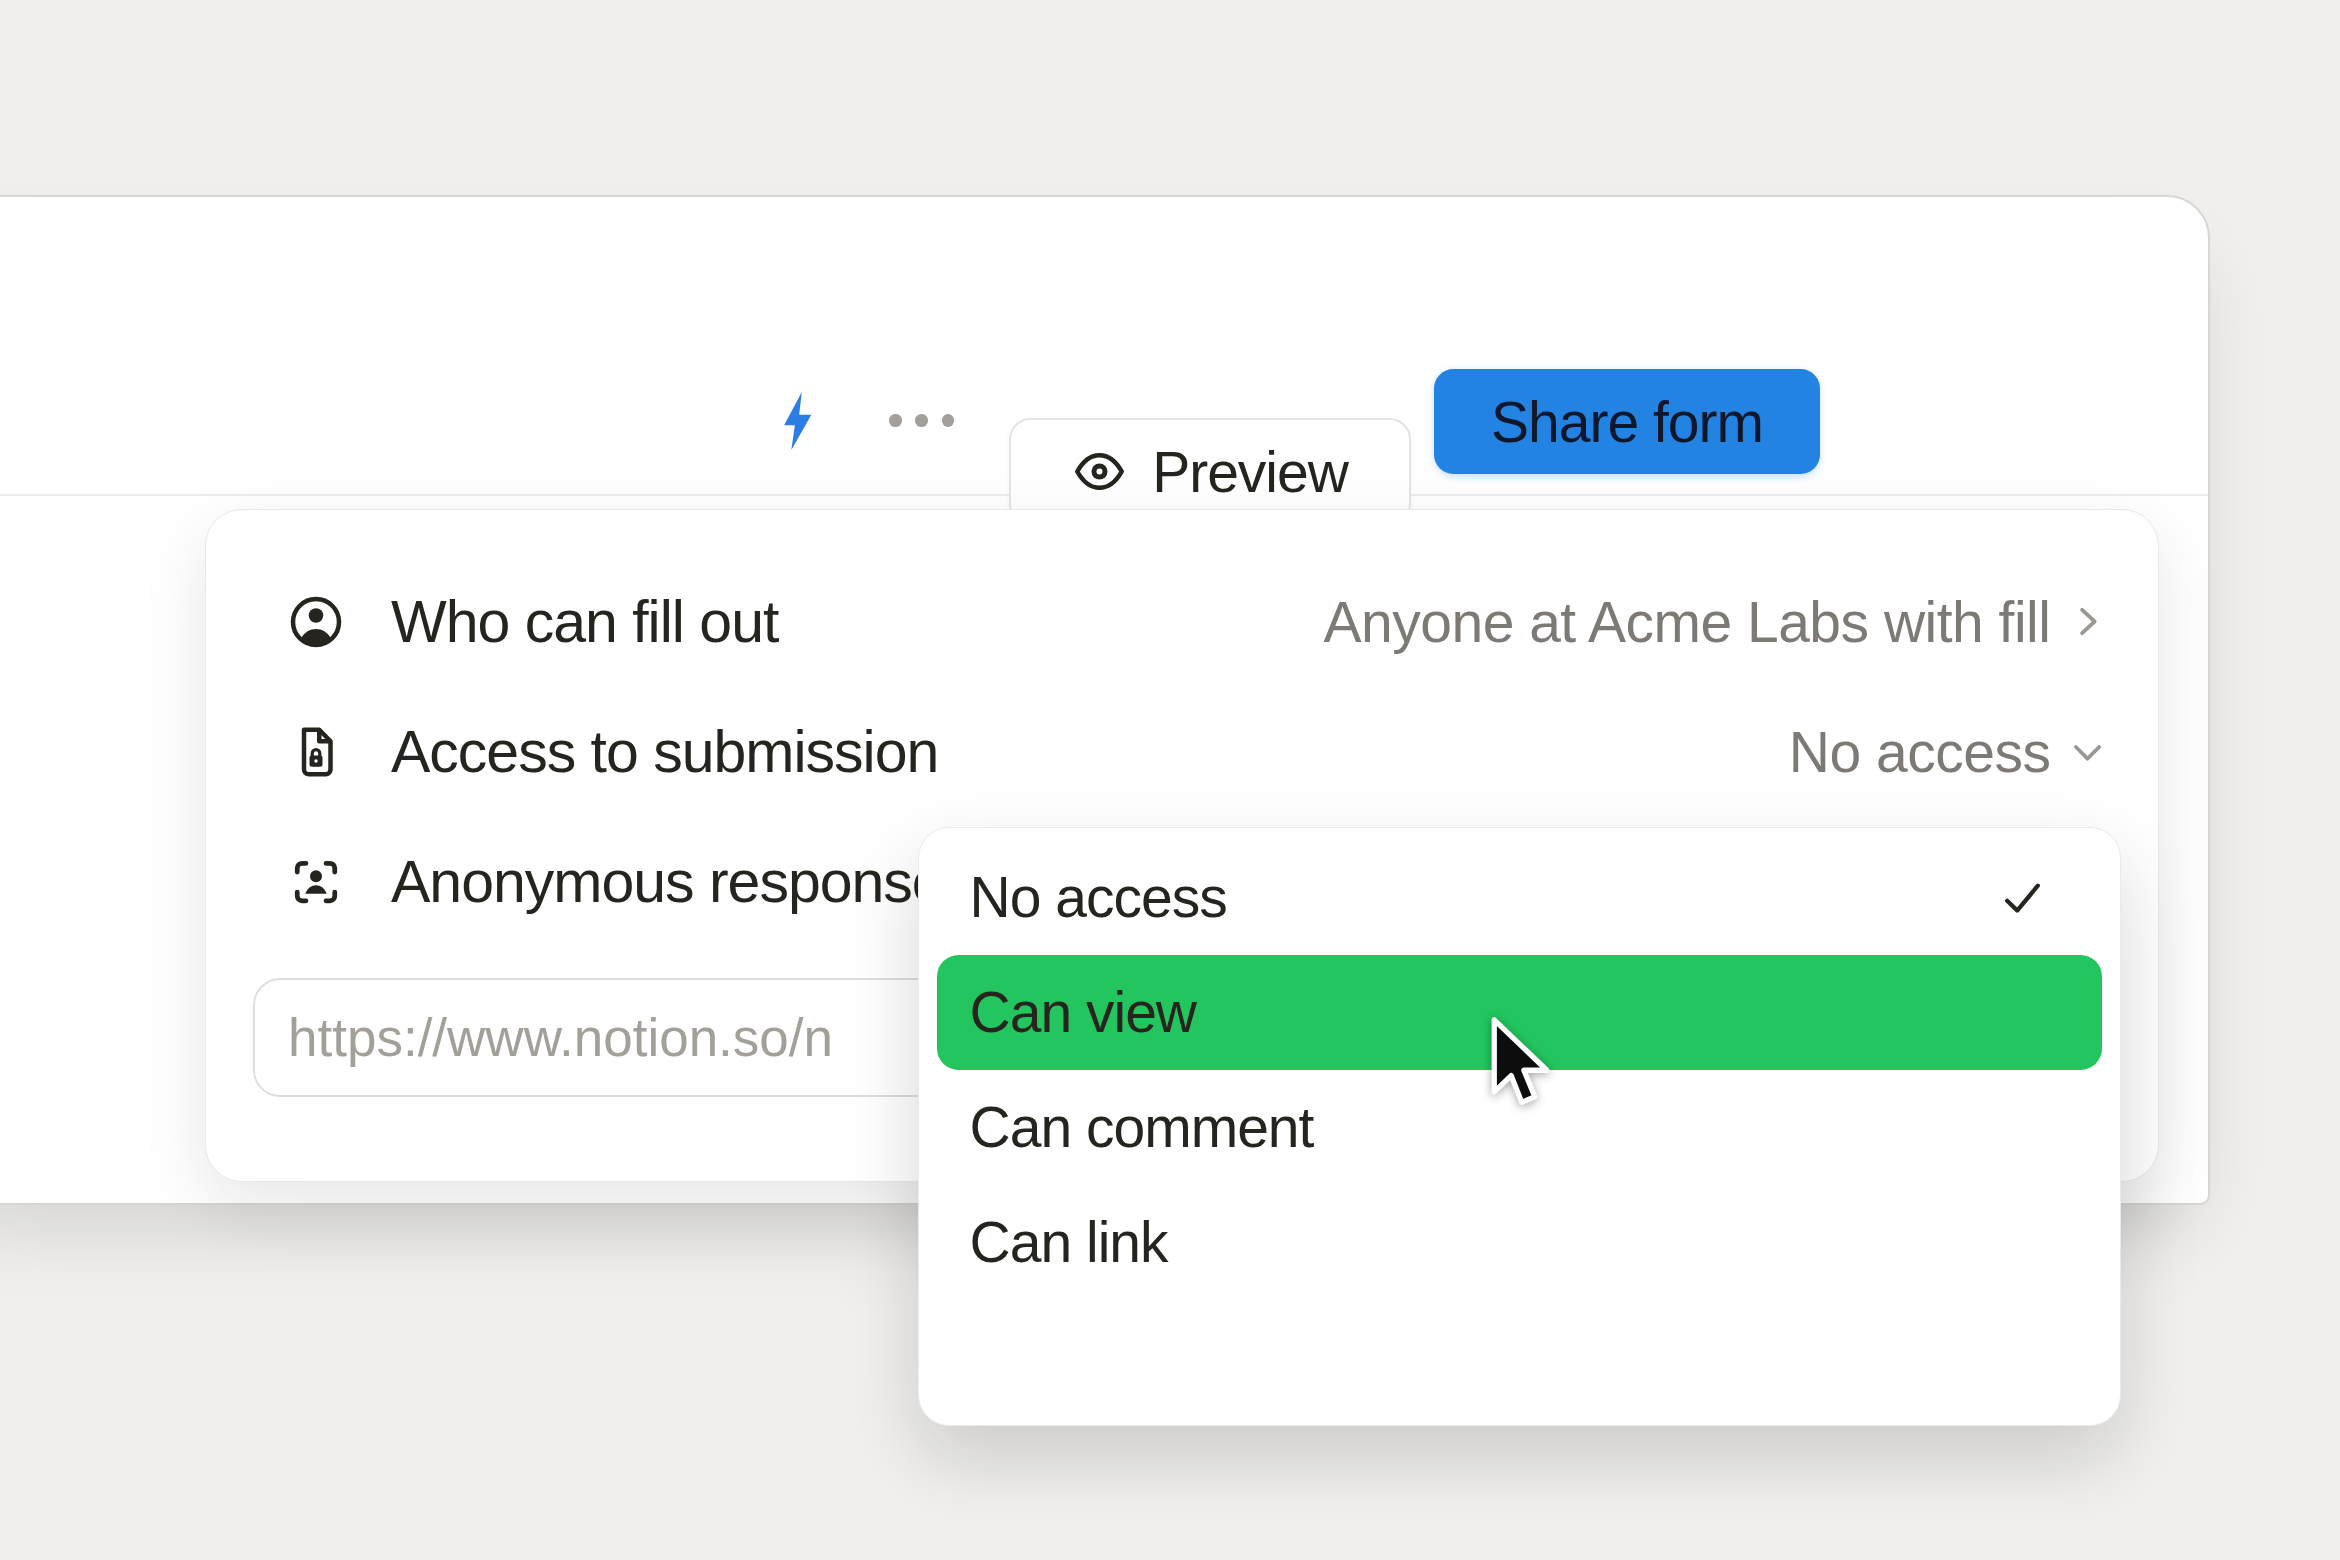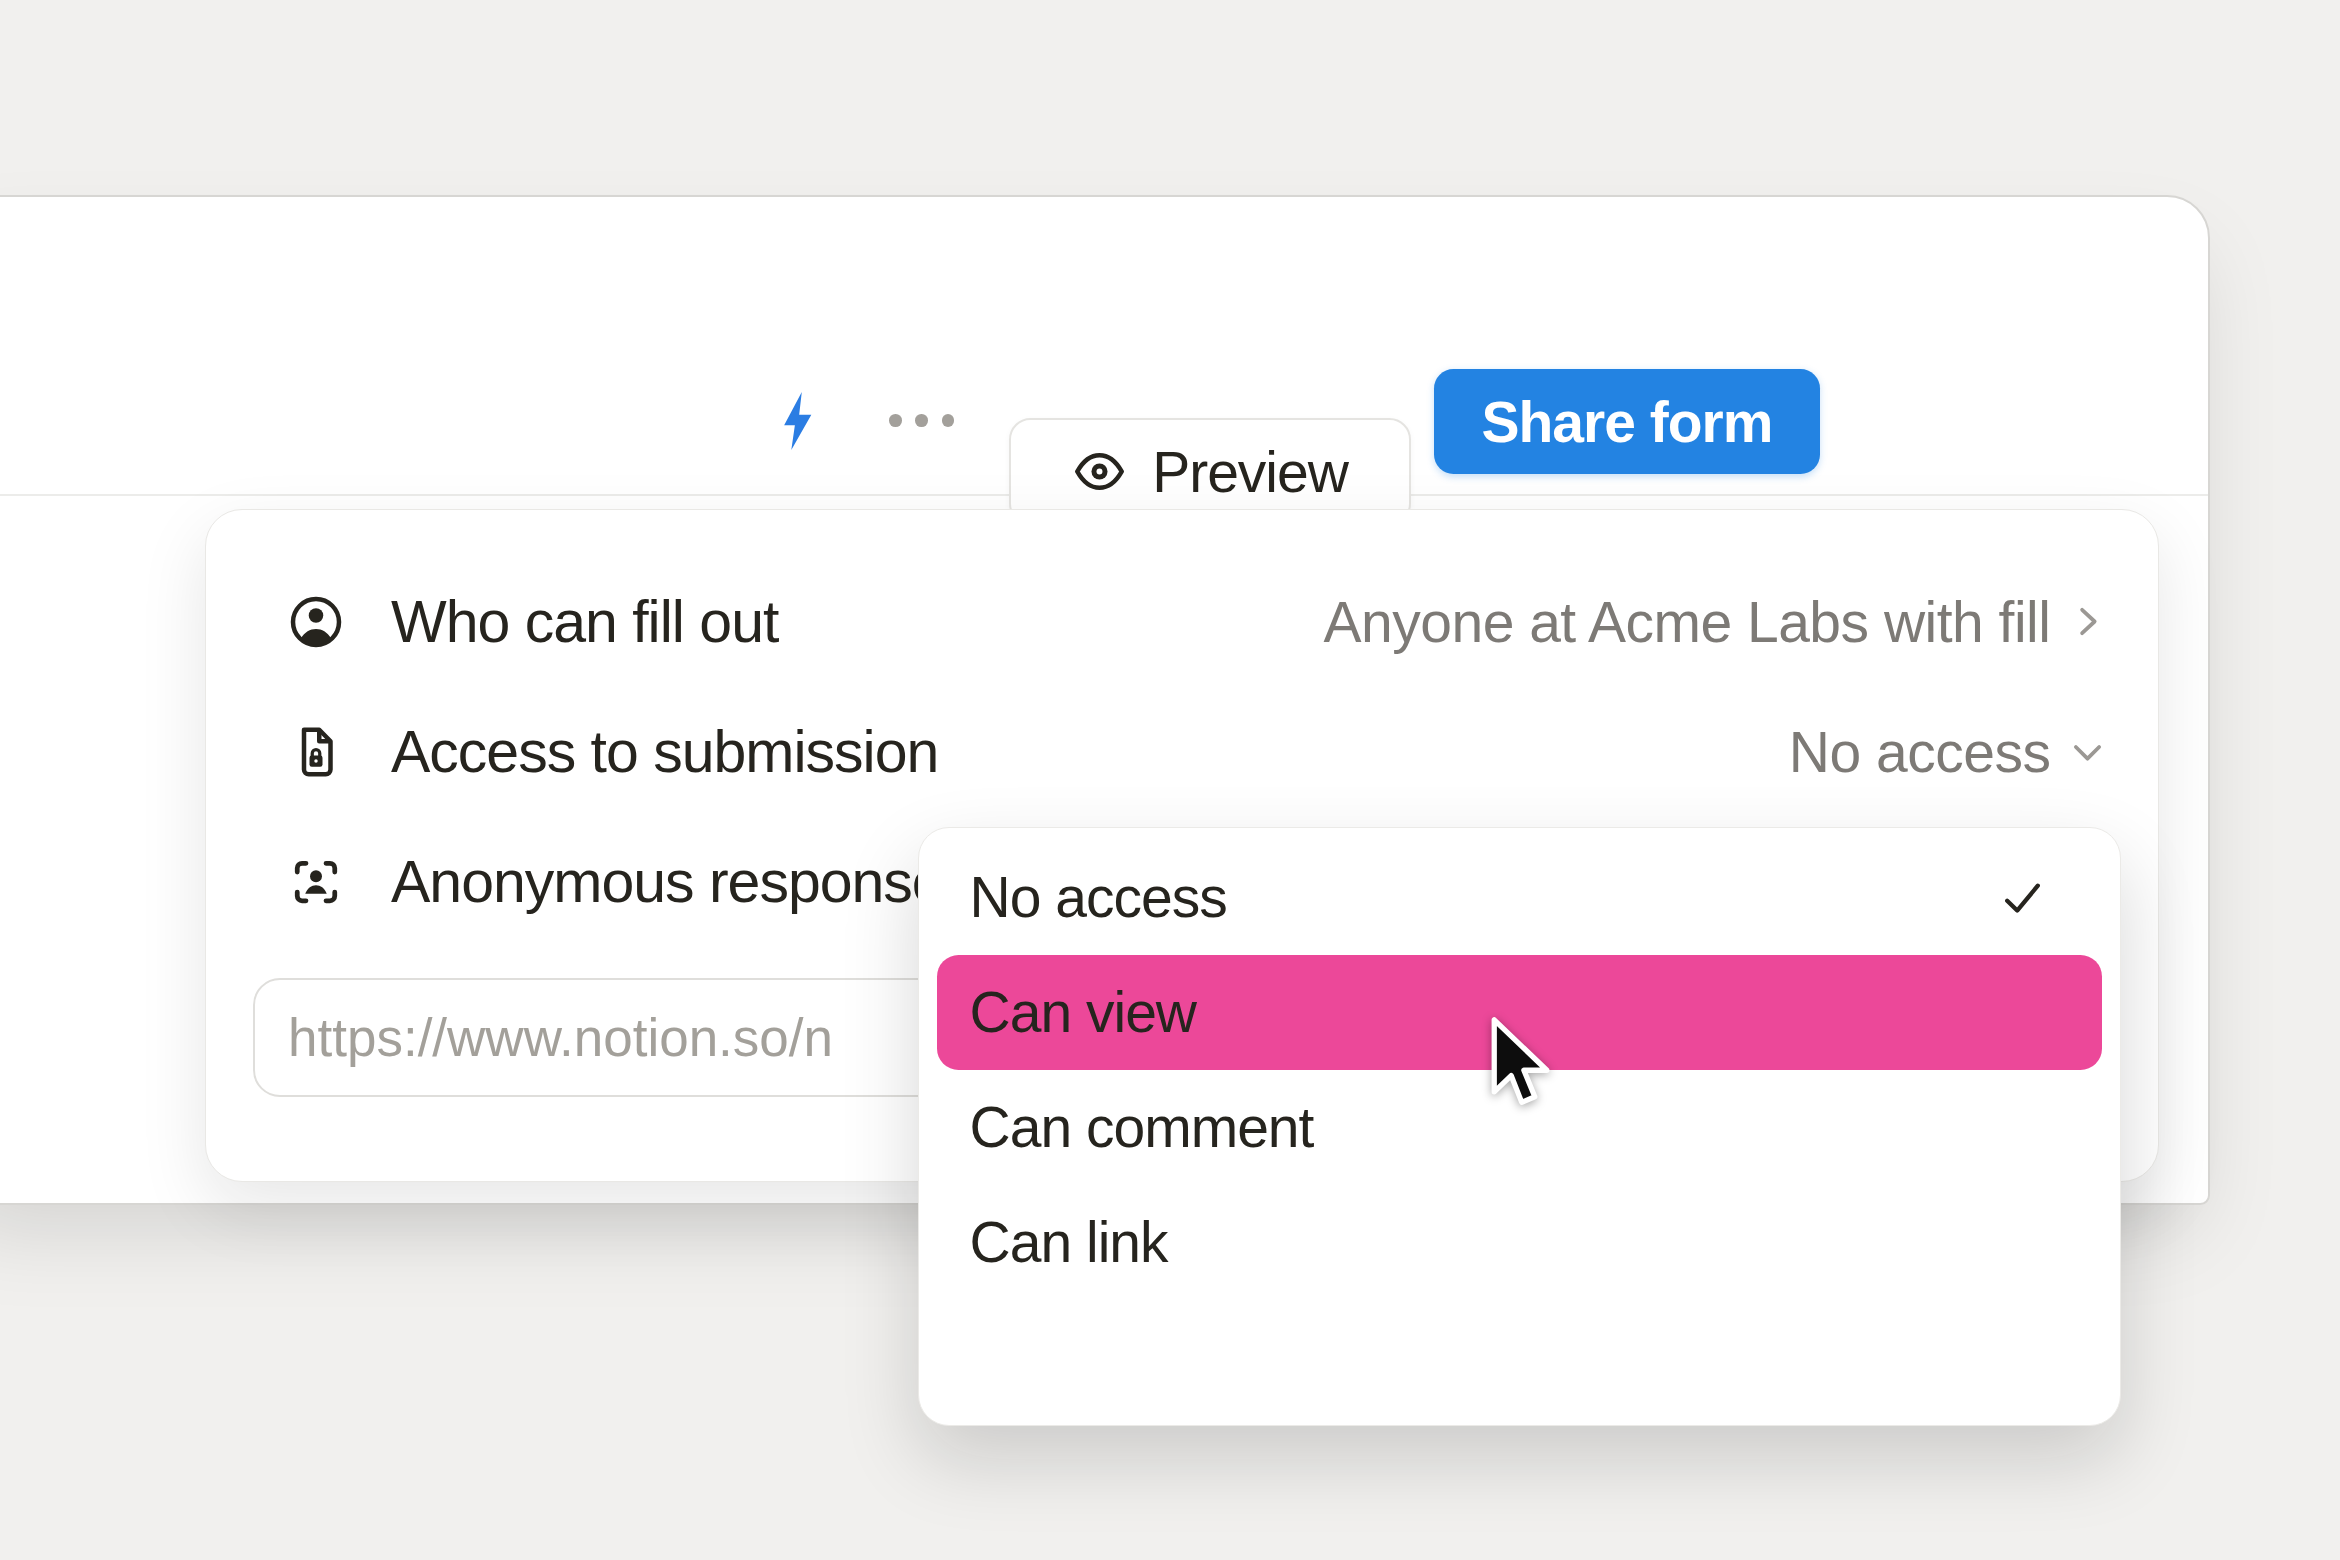--- a/index.html
+++ b/index.html
@@ -34,21 +34,21 @@
     display:flex; align-items:center; justify-content:center; gap:25px;
     box-shadow:0 2px 5.9px rgba(0,0,0,0.04); box-sizing:border-box;margin-top:48px;
   }
   .btn-preview .label{font-size:57px; font-weight:500; color:#26241e; letter-spacing:-1px;}
   .btn-share{
     position:absolute; left:1434px; top:369px; width:386px; height:105px;
     background:#2383e2; border:none; border-radius:19.5px;
     display:flex; align-items:center; justify-content:center;
     box-shadow:0 2.9px 7.8px rgba(35,131,226,0.25);
   }
-  .btn-share .label{font-size:57px; font-weight:700; color:#ffffff; letter-spacing:-1px;}
+  .btn-share .label{font-size:57px; font-weight:400; color:#0f172a; letter-spacing:-1px;}
   
   .share-popover{
     position:absolute; left:205px; top:509px; width:1954px; height:673px;
     background:#ffffff; border:1.5px solid #e9e8e5; border-radius:37px;
     box-shadow:0 25px 68px rgba(15,15,15,0.10);
     z-index:10; box-sizing:border-box;
   }
   .pop-row{
     position:absolute; left:0; width:100%; height:129px;
     display:flex; align-items:center; padding:0 49px 0 80px; box-sizing:border-box;
@@ -76,21 +76,21 @@
     position:absolute; left:918px; top:827px; width:1203px; height:599px;
     background:#ffffff; border:1px solid #ebeae7; border-radius:31px;
     box-shadow:0 33px 78px rgba(15,15,15,0.16);
     z-index:20; padding-top:11.7px; box-sizing:border-box;
   }
   .menu-item{
     position:relative; margin:0 17.6px; height:115px; border-radius:21.5px;
     display:flex; align-items:center; padding:0 33px; box-sizing:border-box;
     font-size:57px; letter-spacing:-1px; color:#26241e; white-space:nowrap;
   }
-  .menu-item.hovered{background:#ec4899;}
+  .menu-item.hovered{background:#22c55e;}
   .menu-item .check{position:absolute; right:55px; top:33px; width:49px; height:49px;}
   
   .cursor{
     position:absolute; left:1490px; top:1016px; width:60px; height:93px; z-index:50;
     filter:drop-shadow(0 2.9px 4.9px rgba(0,0,0,0.35));
   }
 </style>
 </head>
 <body>
 

